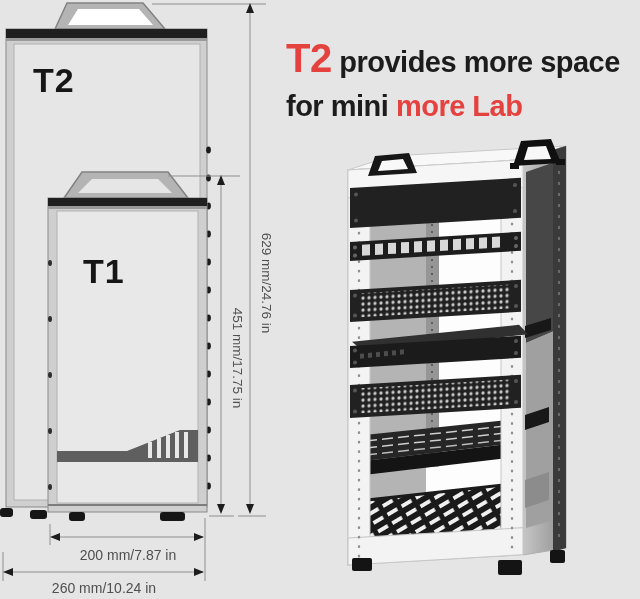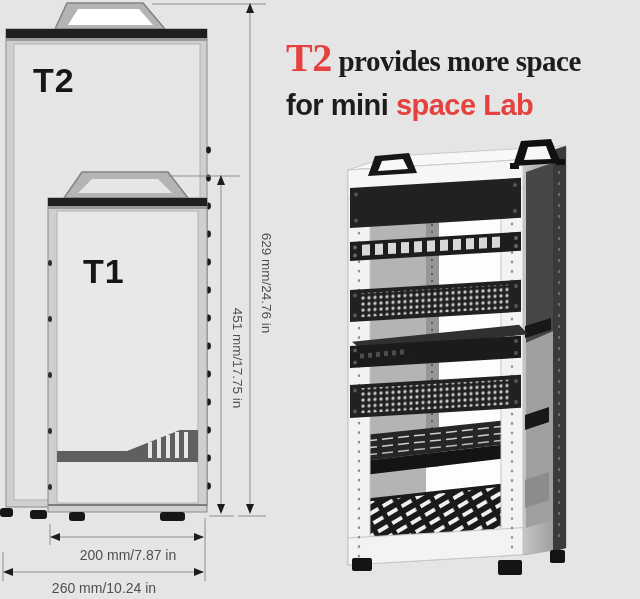--- a/index.html
+++ b/index.html
@@ -1,21 +1,21 @@
 <!DOCTYPE html>
 <html><head>
 <meta charset="utf-8">
 <style>
   html,body{margin:0;padding:0;background:#ffffff;}
   .stage{
     position:relative;width:640px;height:599px;background:#e5e5e5;overflow:hidden;
     font-family:"Liberation Sans",sans-serif;
   }
   .headline{position:absolute;left:286px;top:34px;white-space:nowrap;letter-spacing:-0.5px;}
-  .h-line1{font-size:29px;font-weight:bold;color:#1c1c1c;line-height:48px;font-family:Liberation Serif, serif;}
+  .h-line1{font-size:29px;font-weight:bold;color:#1c1c1c;line-height:48px;}
   .h-line1 .big{font-size:40px;}
   .h-line2{font-size:29px;font-weight:bold;color:#1c1c1c;line-height:40px;}
   .accent{color:#e5413f;}
   svg{position:absolute;display:block;}
   #left-diagram{left:0;top:0;}
   #rack-render{left:335px;top:130px;}
   svg text.cab-label{font-family:"Liberation Sans",sans-serif;font-weight:bold;font-size:34px;fill:#161616;letter-spacing:1px;}
   svg text.dim{font-family:"Liberation Sans",sans-serif;font-size:13.5px;fill:#4f4f4f;}
   svg text.dim-big{font-family:"Liberation Sans",sans-serif;font-size:14px;fill:#4f4f4f;}
   .dimline{stroke:#8f8f8f;stroke-width:1;fill:none;}
@@ -116,21 +116,21 @@
       <line class="dimline" x1="3" y1="552" x2="3" y2="581"></line>
       <line class="dimline" x1="5" y1="572" x2="203" y2="572"></line>
       <polygon class="dimarrow" points="3,572 13,568 13,576"></polygon>
       <polygon class="dimarrow" points="204,572 194,568 194,576"></polygon>
       <text class="dim-big" text-anchor="middle" x="104" y="593">260 mm/10.24 in</text>
     </g>
   </svg>
 
   <div class="headline">
     <div class="h-line1"><span class="accent big">T2</span><span> provides more space</span></div>
-    <div class="h-line2"><span>for mini </span><span class="accent">space Lab</span></div>
+    <div class="h-line2"><span>for mini </span><span class="accent">more Lab</span></div>
   </div>
 
   <svg id="rack-render" width="305" height="469" viewBox="0 0 305 469">
     <defs>
       <pattern id="hexdots" width="6" height="6" patternUnits="userSpaceOnUse">
         <rect width="6" height="6" fill="#212121"></rect>
         <circle cx="3" cy="3" r="1.7" fill="#c9c9c9"></circle>
       </pattern>
       <pattern id="slats" width="16" height="10" patternUnits="userSpaceOnUse" patternTransform="rotate(-28)">
         <rect width="16" height="10" fill="#1a1a1a"></rect>

